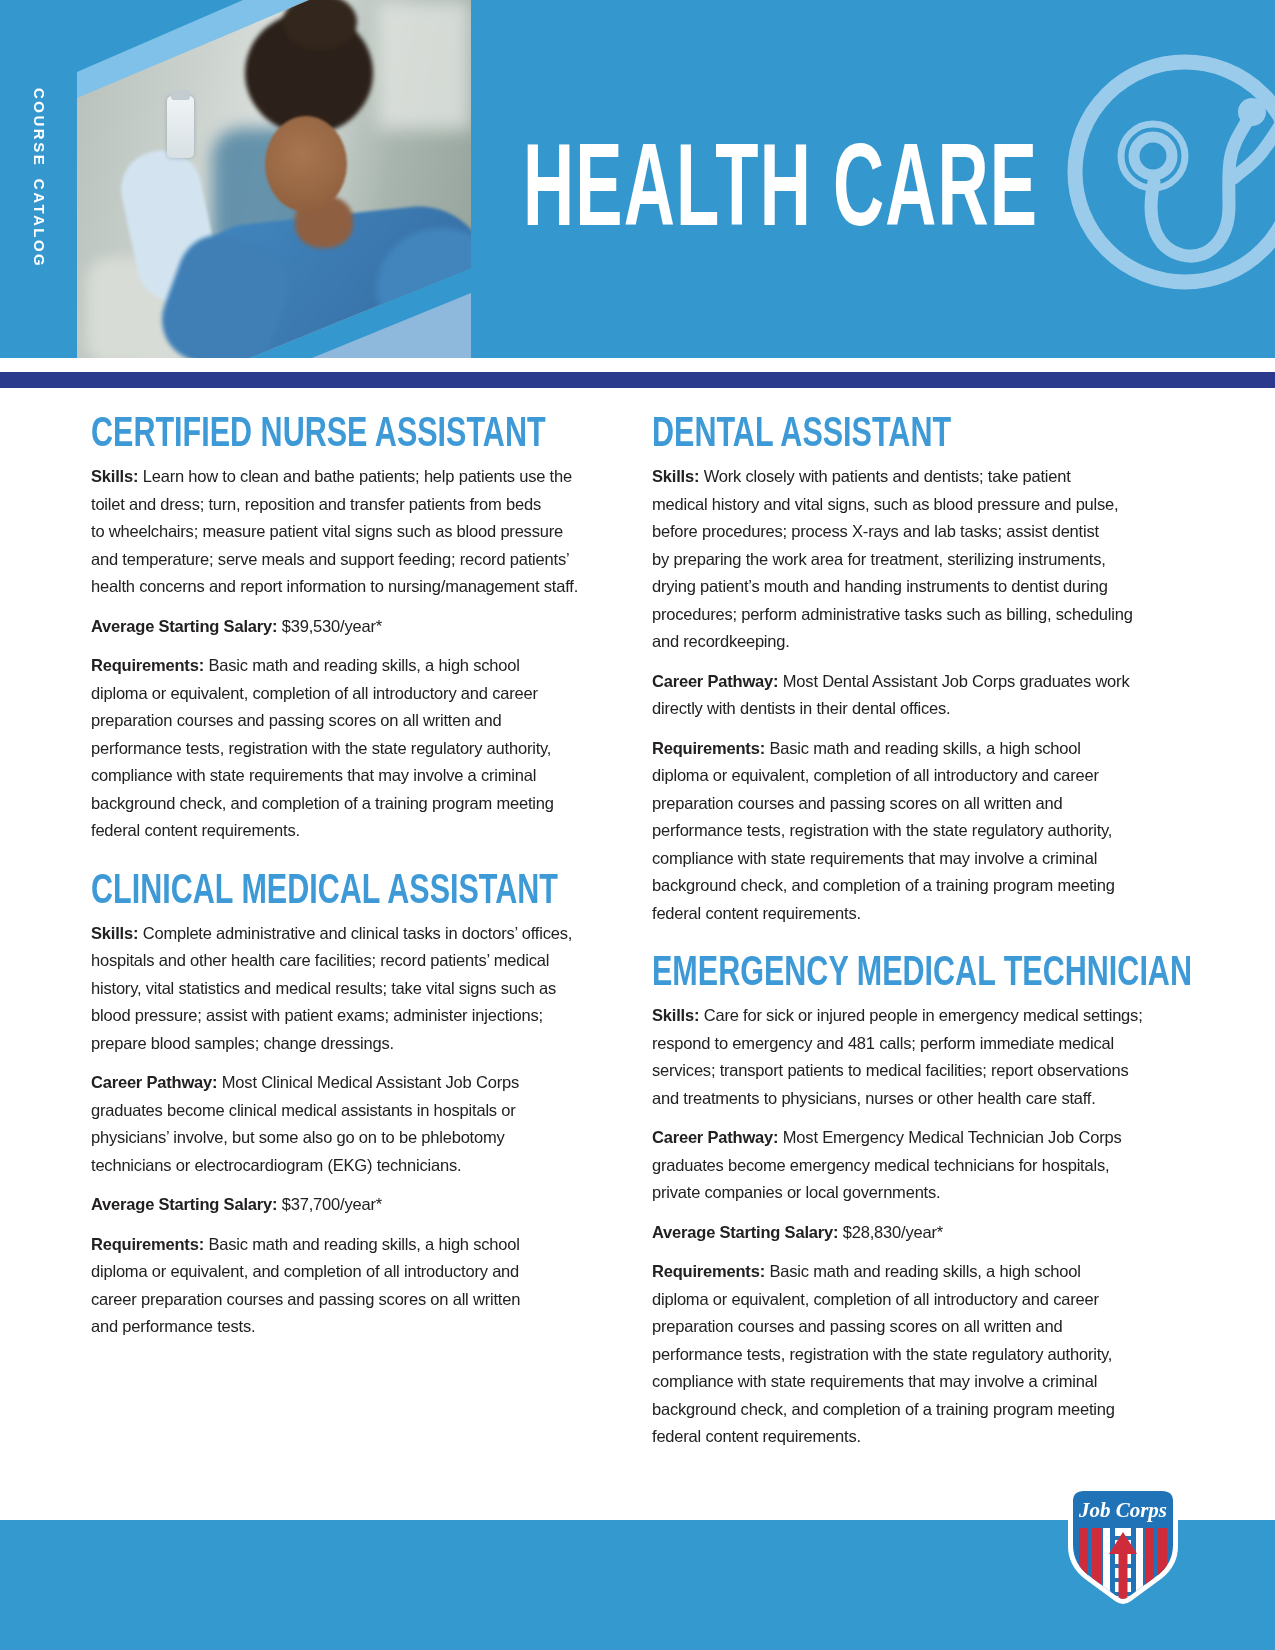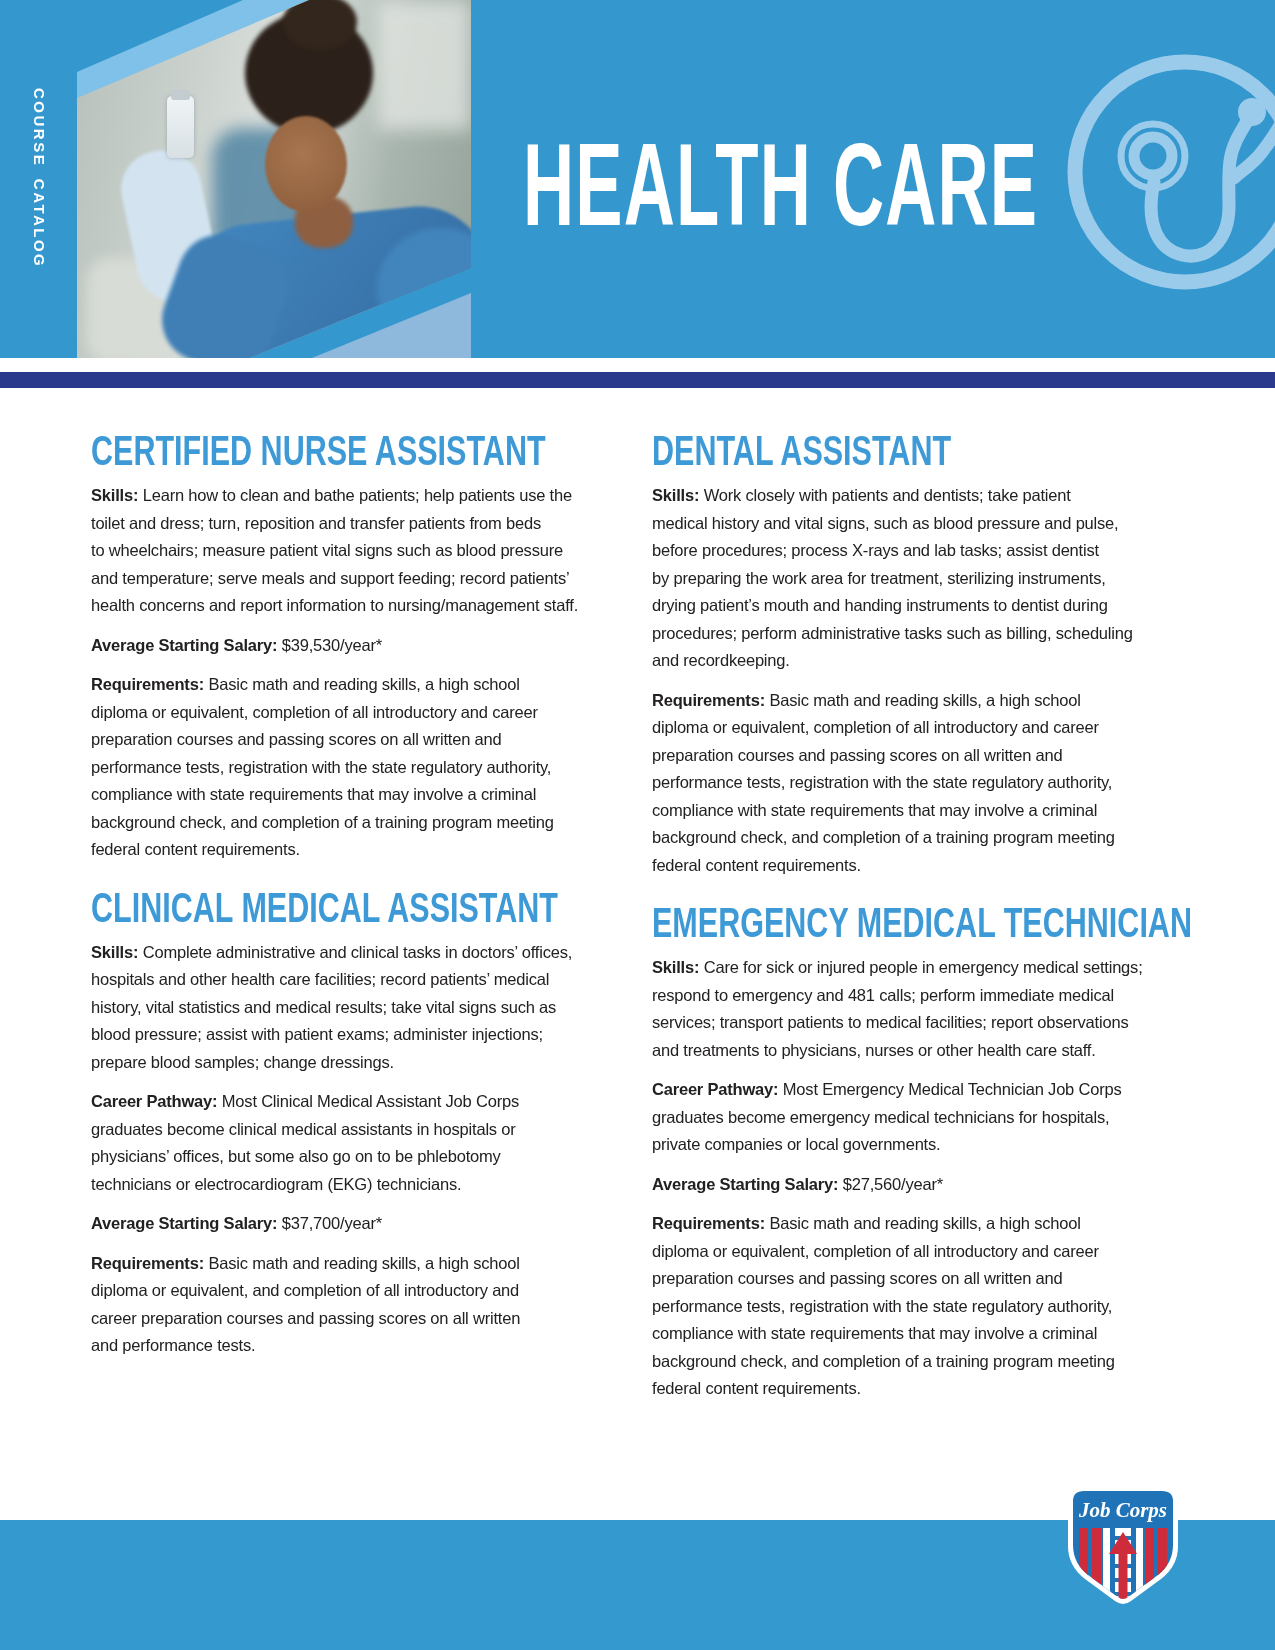--- a/index.html
+++ b/index.html
@@ -61,21 +61,21 @@
     white-space:nowrap;transform:scaleX(0.61);transform-origin:0 0;
   }
   .steth{position:absolute;left:1040px;top:28px;}
 
   
   .navy-stripe{position:absolute;left:0;top:372px;width:1275px;height:16px;background:var(--navy-stripe,#2B3A8C);}
 
   
   .content{
     position:absolute;left:0;top:388px;width:1013px;
-    padding-top:39px;display:flex;
+    padding-top:20px;display:flex;
   }
   .col{box-sizing:border-box;}
   .col-left{width:560px;margin-left:91px;}
   .col-right{width:540px;margin-left:1px;}
   .course-title{
     margin:0 0 8px 0;
     color:var(--heading-blue,#3E9AD6);
     font-size:43px;font-weight:bold;line-height:47px;letter-spacing:0px;
     white-space:nowrap;transform:scaleX(0.71);transform-origin:0 50%;
   }
@@ -156,21 +156,21 @@
 
       <section class="course">
         <h2 class="course-title">CLINICAL MEDICAL ASSISTANT</h2>
         <p class="para"><strong class="plabel">Skills:</strong><span class="ptext">Complete administrative and clinical tasks in doctors’ offices,
 hospitals and other health care facilities; record patients’ medical
 history, vital statistics and medical results; take vital signs such as
 blood pressure; assist with patient exams; administer injections;
 prepare blood samples; change dressings.</span></p>
         <p class="para"><strong class="plabel">Career Pathway:</strong><span class="ptext">Most Clinical Medical Assistant Job Corps
 graduates become clinical medical assistants in hospitals or
-physicians’ offices, but some also go on to be phlebotomy
+physicians’ involve, but some also go on to be phlebotomy
 technicians or electrocardiogram (EKG) technicians.</span></p>
         <p class="para"><strong class="plabel">Average Starting Salary:</strong><span class="ptext">$37,700/year*</span></p>
         <p class="para"><strong class="plabel">Requirements:</strong><span class="ptext">Basic math and reading skills, a high school
 diploma or equivalent, and completion of all introductory and
 career preparation courses and passing scores on all written
 and performance tests.</span></p>
       </section>
 
     </div>
 
@@ -178,39 +178,41 @@
 
       <section class="course">
         <h2 class="course-title">DENTAL ASSISTANT</h2>
         <p class="para"><strong class="plabel">Skills:</strong><span class="ptext">Work closely with patients and dentists; take patient
 medical history and vital signs, such as blood pressure and pulse,
 before procedures; process X-rays and lab tasks; assist dentist
 by preparing the work area for treatment, sterilizing instruments,
 drying patient’s mouth and handing instruments to dentist during
 procedures; perform administrative tasks such as billing, scheduling
 and recordkeeping.</span></p>
+        <p class="para"><strong class="plabel">Career Pathway:</strong><span class="ptext">Most Dental Assistant Job Corps graduates work
+directly with dentists in their dental offices.</span></p>
         <p class="para"><strong class="plabel">Requirements:</strong><span class="ptext">Basic math and reading skills, a high school
 diploma or equivalent, completion of all introductory and career
 preparation courses and passing scores on all written and
 performance tests, registration with the state regulatory authority,
 compliance with state requirements that may involve a criminal
 background check, and completion of a training program meeting
 federal content requirements.</span></p>
       </section>
 
       <section class="course">
         <h2 class="course-title">EMERGENCY MEDICAL TECHNICIAN</h2>
         <p class="para"><strong class="plabel">Skills:</strong><span class="ptext">Care for sick or injured people in emergency medical settings;
 respond to emergency and 481 calls; perform immediate medical
 services; transport patients to medical facilities; report observations
 and treatments to physicians, nurses or other health care staff.</span></p>
         <p class="para"><strong class="plabel">Career Pathway:</strong><span class="ptext">Most Emergency Medical Technician Job Corps
 graduates become emergency medical technicians for hospitals,
 private companies or local governments.</span></p>
-        <p class="para"><strong class="plabel">Average Starting Salary:</strong><span class="ptext">$27,560/year*</span></p>
+        <p class="para"><strong class="plabel">Average Starting Salary:</strong><span class="ptext">$28,830/year*</span></p>
         <p class="para"><strong class="plabel">Requirements:</strong><span class="ptext">Basic math and reading skills, a high school
 diploma or equivalent, completion of all introductory and career
 preparation courses and passing scores on all written and
 performance tests, registration with the state regulatory authority,
 compliance with state requirements that may involve a criminal
 background check, and completion of a training program meeting
 federal content requirements.</span></p>
       </section>
 
     </div>

